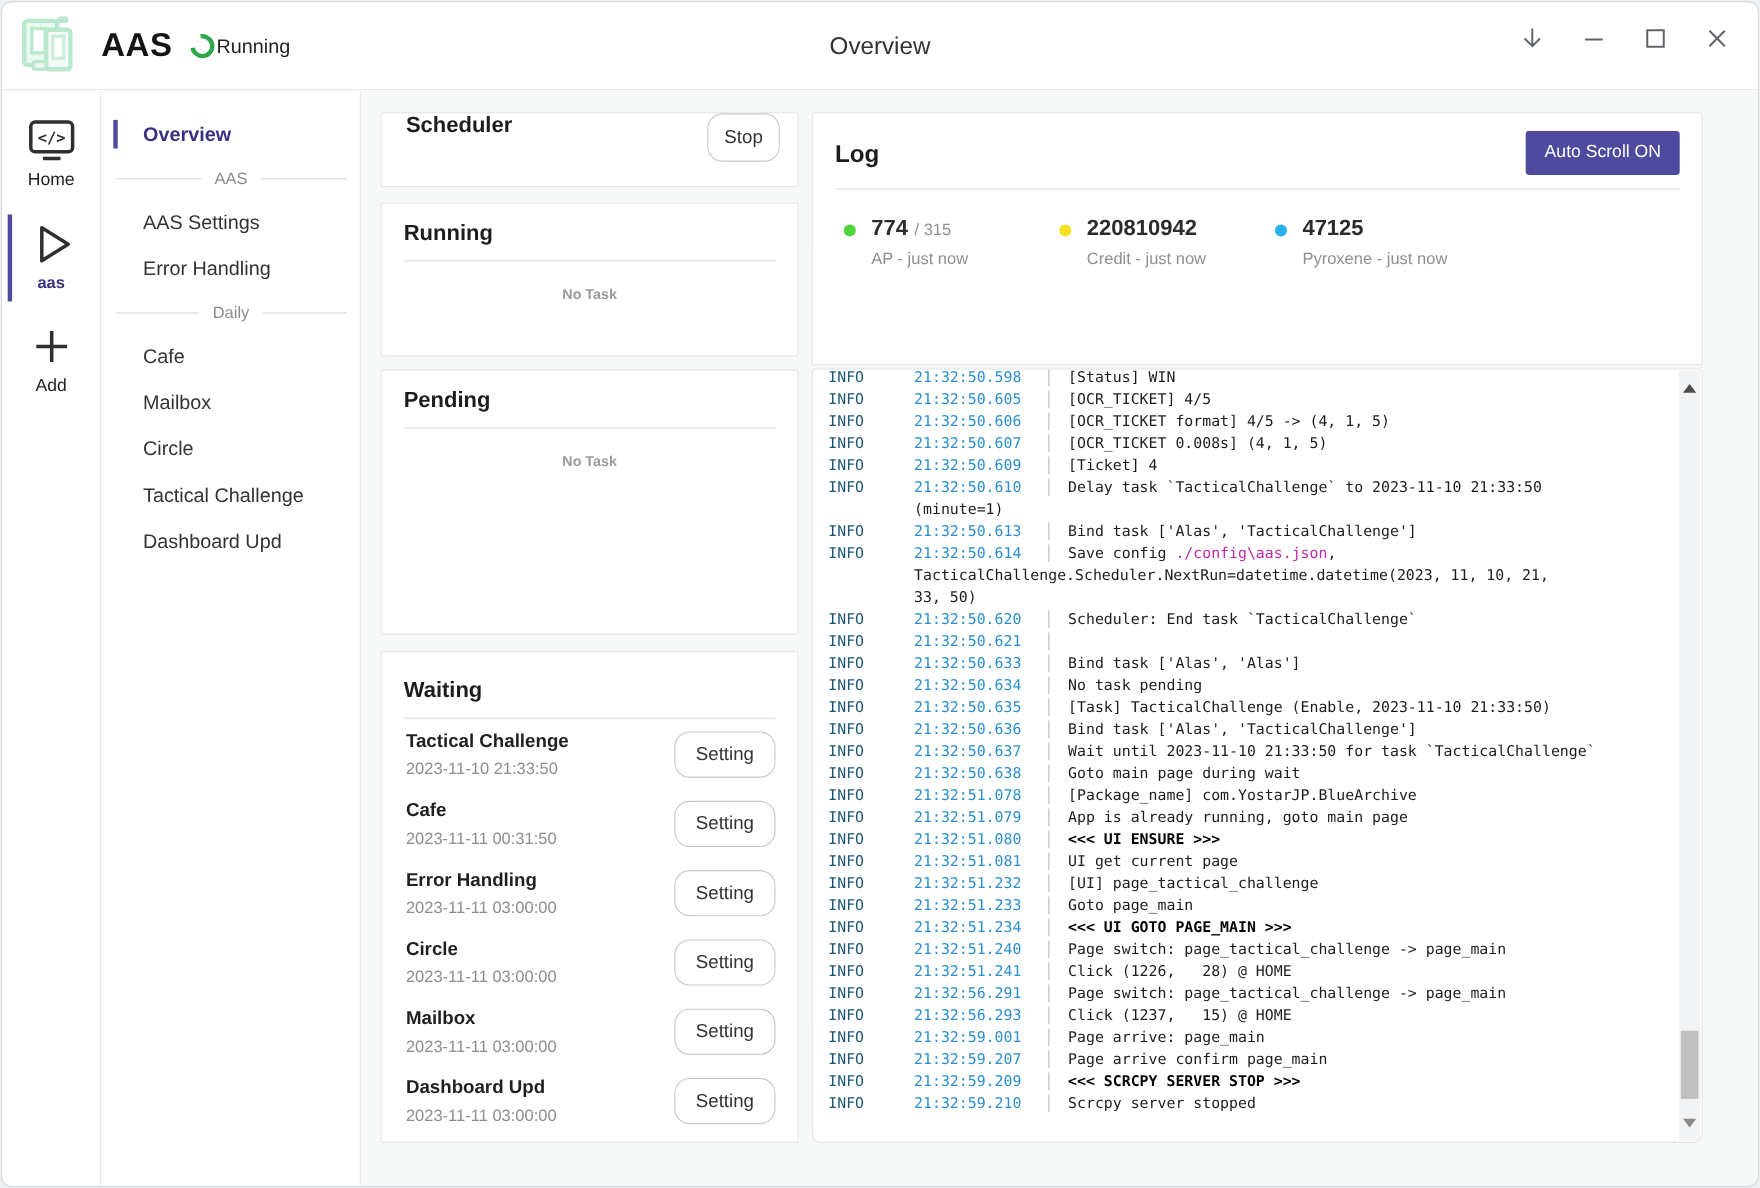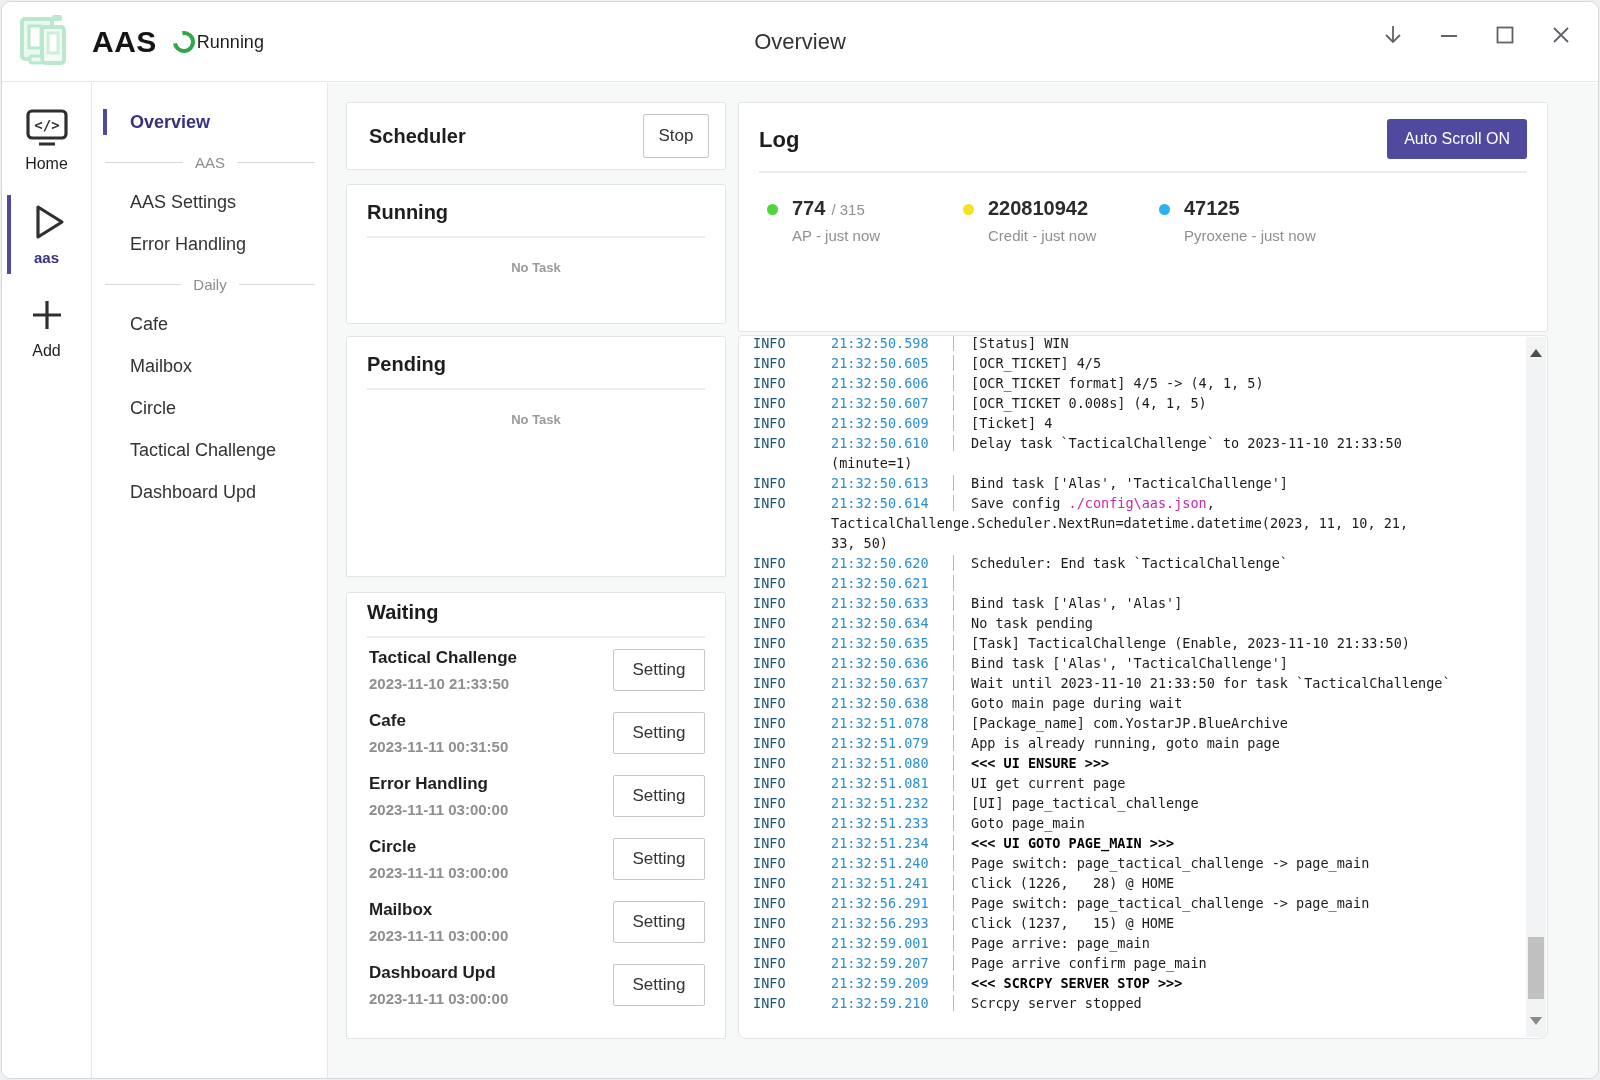--- a/index.html
+++ b/index.html
@@ -48,31 +48,31 @@
   .nav-divider .line { flex:1; height:1px; background:#d8d8d8; }
   .nav-divider-label { margin:0 12px; font-size:15px; color:#8c8c8c; }
 
   
   .content { position:absolute; top:81px; left:325px; right:0; bottom:0; background:#f7f8f8; border-left:1px solid #e7e7e7; }
   .card { position:absolute; background:#fff; border:1px solid #e3e4e6; border-radius:2px; }
   .card h2 { font-size:20px; font-weight:bold; color:#1d1d1d; }
   .card-divider { height:2px; background:#ececec; margin-top:12px; }
   .empty-text { text-align:center; color:#9a9a9a; font-size:13px; font-weight:bold; margin-top:22px; }
 
-  .scheduler-card { left:18px; top:19px; width:380px; height:68px; display:flex; align-items:center; justify-content:space-between; padding:0 16px 0 22px; }
-  .btn { background:#fff; border:1px solid #c7c7c7; border-radius:2px; color:#333; font-size:17px; font-family:inherit; cursor:default; }
+  .scheduler-card { left:18px; top:19px; width:380px; height:68px; display:flex; align-items:flex-start; justify-content:space-between; padding:0 16px 0 22px; }
+  .btn { background:#fff; border:1px solid #c7c7c7; border-radius:14px; color:#333; font-size:17px; font-family:inherit; cursor:default; }
   .stop-btn { width:66px; height:44px; }
 
   .running-card { left:18px; top:101px; width:380px; height:140px; padding:16px 20px; }
   .pending-card { left:18px; top:253px; width:380px; height:241px; padding:16px 20px; }
-  .waiting-card { left:18px; top:509px; width:380px; height:447px; padding:8px 20px; }
+  .waiting-card { left:18px; top:509px; width:380px; height:447px; padding:24px 20px; }
 
   .wait-row { display:flex; align-items:center; justify-content:space-between; padding:10px 0 9px 2px; }
   .wait-name { font-size:17px; font-weight:bold; color:#1f1f1f; }
-  .wait-time { font-size:15px; font-weight:bold; color:#8e8e8e; margin-top:7px; }
+  .wait-time { font-size:15px; font-weight:normal; color:#8e8e8e; margin-top:7px; }
   .setting-btn { width:92px; height:42px; }
 
   .log-head-card { left:410px; top:19px; width:810px; height:230px; padding:16px 20px; }
   .log-head-row { display:flex; align-items:flex-start; justify-content:space-between; }
   .log-head-row h2 { font-size:22px; margin-top:8px; }
   .autoscroll-btn { background:var(--accent,#453e97); color:#fff; border:none; border-radius:3px; font-size:16px; font-family:inherit; padding:11px 17px; cursor:default;text-align:center; }
   .stats { display:flex; margin-top:24px; padding-left:8px; }
   .stat { display:flex; width:196px; }
   .stat-dot { width:11px; height:11px; border-radius:50%; margin:7px 14px 0 0; flex:none; }
   .stat-vrow { display:flex; align-items:baseline; }

